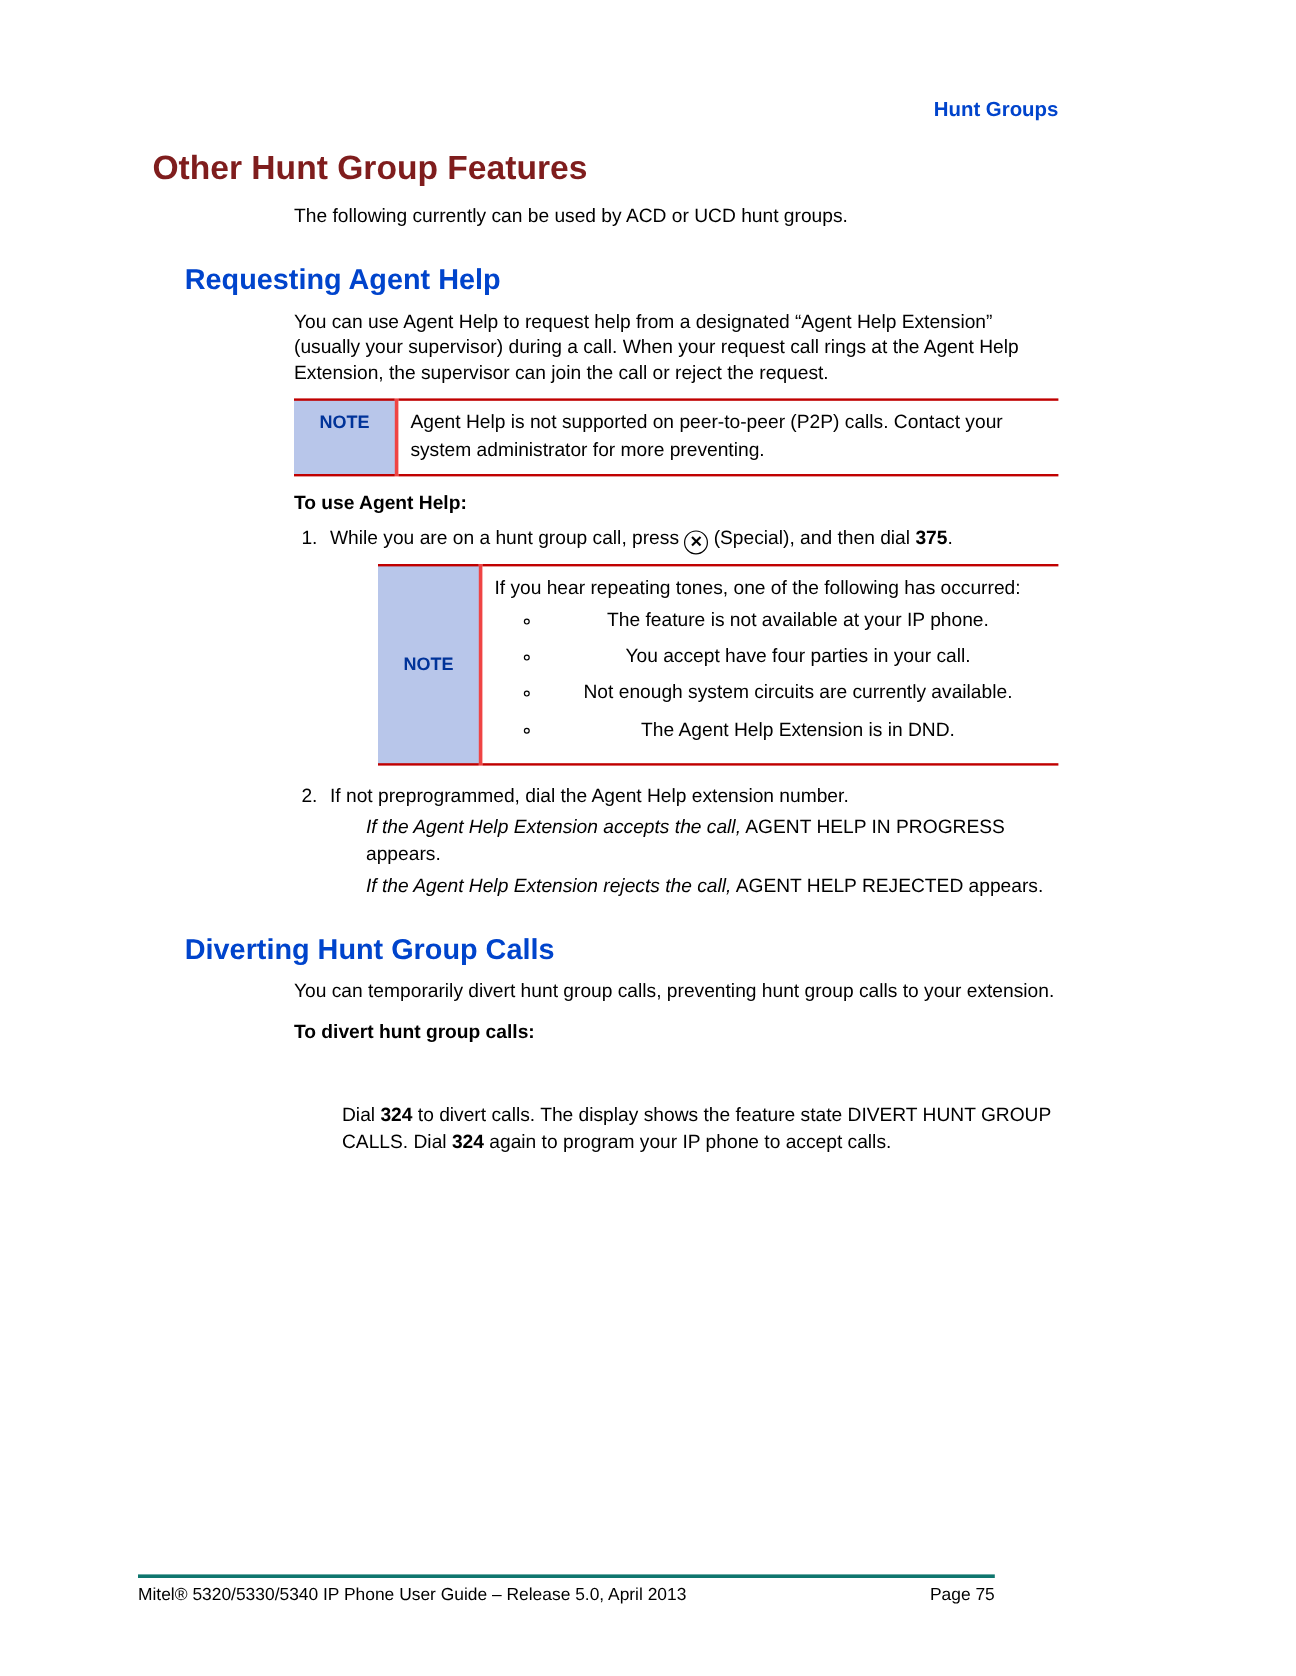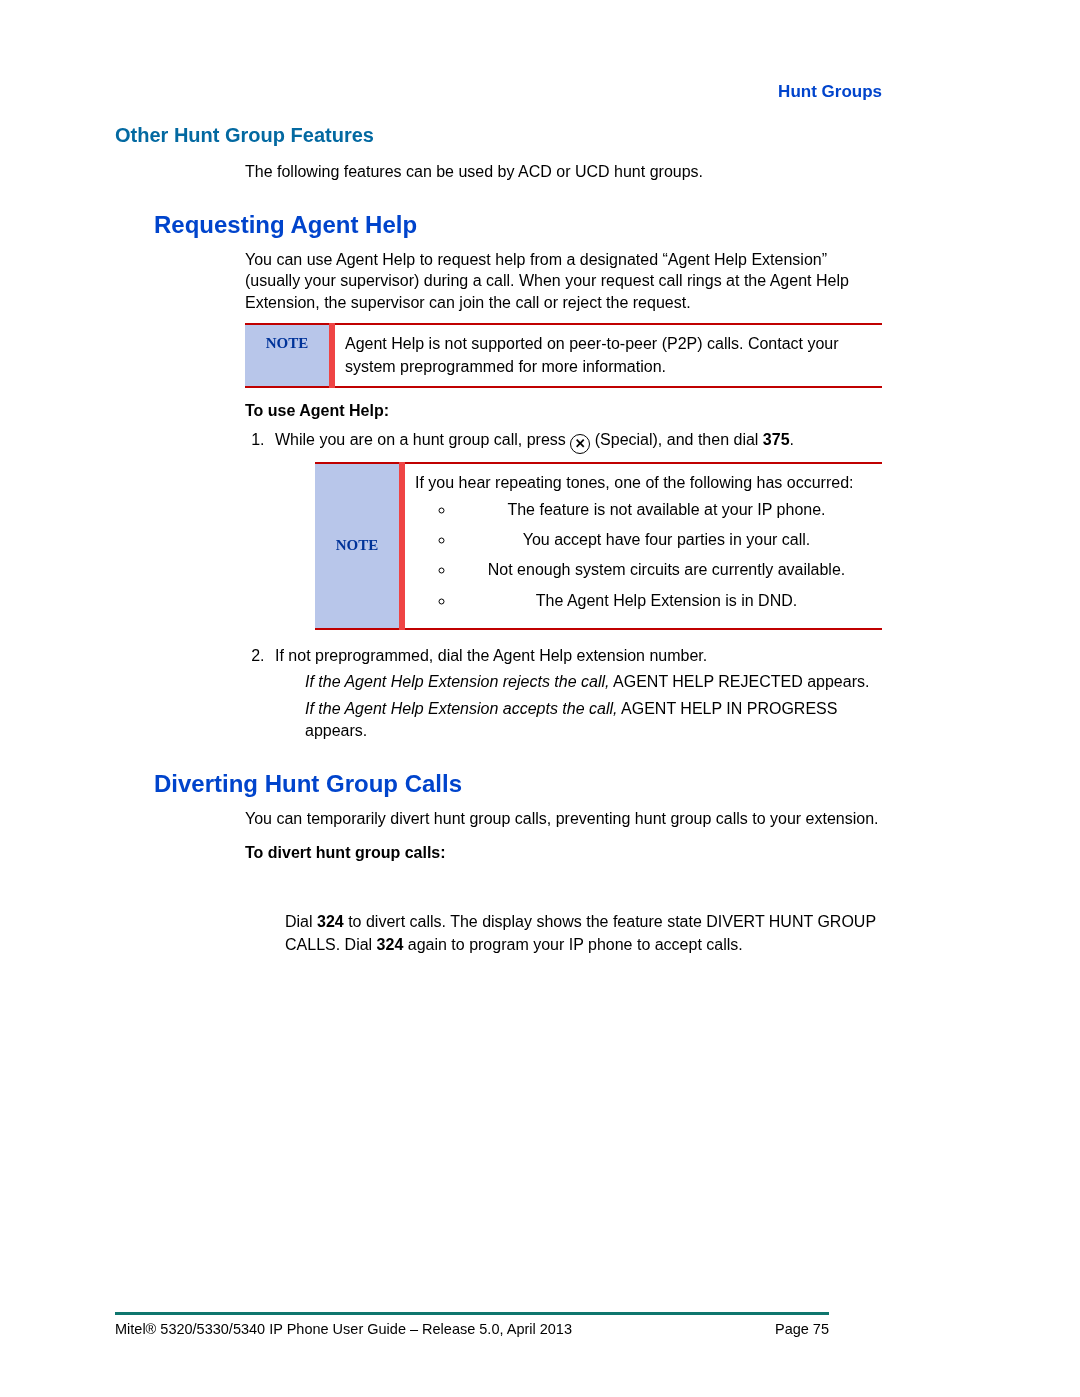--- a/index.html
+++ b/index.html
@@ -16,24 +16,24 @@
     padding: 82px 62px 0 115px;
   }
   .run-head {
     text-align: right;
     color: #0044cc;
     font-weight: bold;
     font-size: 17px;
     margin-bottom: 22px;
   }
   h1.main {
-    color: #0369a1;
-    font-size: 20px;
+    color: #7f1d1d;
+    font-size: 28px;
     font-weight: bold;
-    margin: 0 0 14px 0;
+    margin: 0 0 14px 12px;
   }
   .body-indent {
     margin-left: 130px;
   }
   p { margin: 0 0 10px 0; font-size: 16px; line-height: 1.35; }
   h2.sub {
     color: #0044cc;
     font-size: 24px;
     font-weight: bold;
     margin: 28px 0 10px 39px;
@@ -50,22 +50,21 @@
   .note-table .top-rule td { border-top: 2px solid #c00000; }
   .note-table .bot-rule td { border-bottom: 2px solid #c00000; }
   .note-label {
     background: #b8c6ea;
     color: #003399;
     font-weight: bold;
     text-align: center;
     width: 72px;
     font-size: 15px;
     padding: 10px 6px;
-    border-right: 6px solid #ef4444;
-    font-family: Liberation Serif, serif;
+    border-right: 3px solid #ef4444;
   }
   .note-body { padding: 8px 10px; font-size: 16px; line-height: 1.4; }
   ul.bullets { margin: 4px 0 2px 40px; padding: 0; text-align: center; }
   ul.bullets li { margin-bottom: 8px; }
   .x-icon {
     display: inline-block;
     width: 18px; height: 18px;
     border: 1.6px solid #000;
     border-radius: 50%;
     line-height: 17px;
@@ -92,33 +91,33 @@
 </head>
 <body>
 
 <div class="page">
 
   <div class="run-head">Hunt Groups</div>
 
   <h1 class="main">Other Hunt Group Features</h1>
 
   <div class="body-indent">
-    <p>The following features can be used by ACD or UCD hunt groups.</p>
+    <p>The following currently can be used by ACD or UCD hunt groups.</p>
   </div>
 
   <h2 class="sub">Requesting Agent Help</h2>
 
   <div class="body-indent">
     <p>You can use Agent Help to request help from a designated “Agent Help Extension” (usually your supervisor) during a call. When your request call rings at the Agent Help Extension, the supervisor can join the call or reject the request.</p>
 
     <table class="note-table">
       <tbody>
           <tr class="top-rule bot-rule">
         <td class="note-label">NOTE</td>
-        <td class="note-body">Agent Help is not supported on peer-to-peer (P2P) calls. Contact your system preprogrammed for more information.</td>
+        <td class="note-body">Agent Help is not supported on peer-to-peer (P2P) calls. Contact your system administrator for more preventing.</td>
       </tr>
     </tbody>
       </table>
 
     <div class="bold-lead">To use Agent Help:</div>
 
     <ol class="numbered">
       <li>
         <span>While you are on a hunt group call, press </span><span class="x-icon">✕</span><span> (Special), and then dial </span><b>375</b><span>.</span>
 
@@ -136,22 +135,22 @@
                   <li>The Agent Help Extension is in DND.</li>
                 </ul>
               </td>
             </tr>
           </tbody>
             </table>
         </div>
       </li>
       <li>
         <span>If not preprogrammed, dial the Agent Help extension number.</span>
+        <div class="italic-line"><span>If the Agent Help Extension accepts the call,</span><span class="up"> AGENT HELP IN PROGRESS appears.</span></div>
         <div class="italic-line"><span>If the Agent Help Extension rejects the call,</span><span class="up"> AGENT HELP REJECTED appears.</span></div>
-        <div class="italic-line"><span>If the Agent Help Extension accepts the call,</span><span class="up"> AGENT HELP IN PROGRESS appears.</span></div>
       </li>
     </ol>
   </div>
 
   <h2 class="sub">Diverting Hunt Group Calls</h2>
 
   <div class="body-indent">
     <p>You can temporarily divert hunt group calls, preventing hunt group calls to your extension.</p>
     <div class="bold-lead">To divert hunt group calls:</div>
     <p class="indent-dial">

